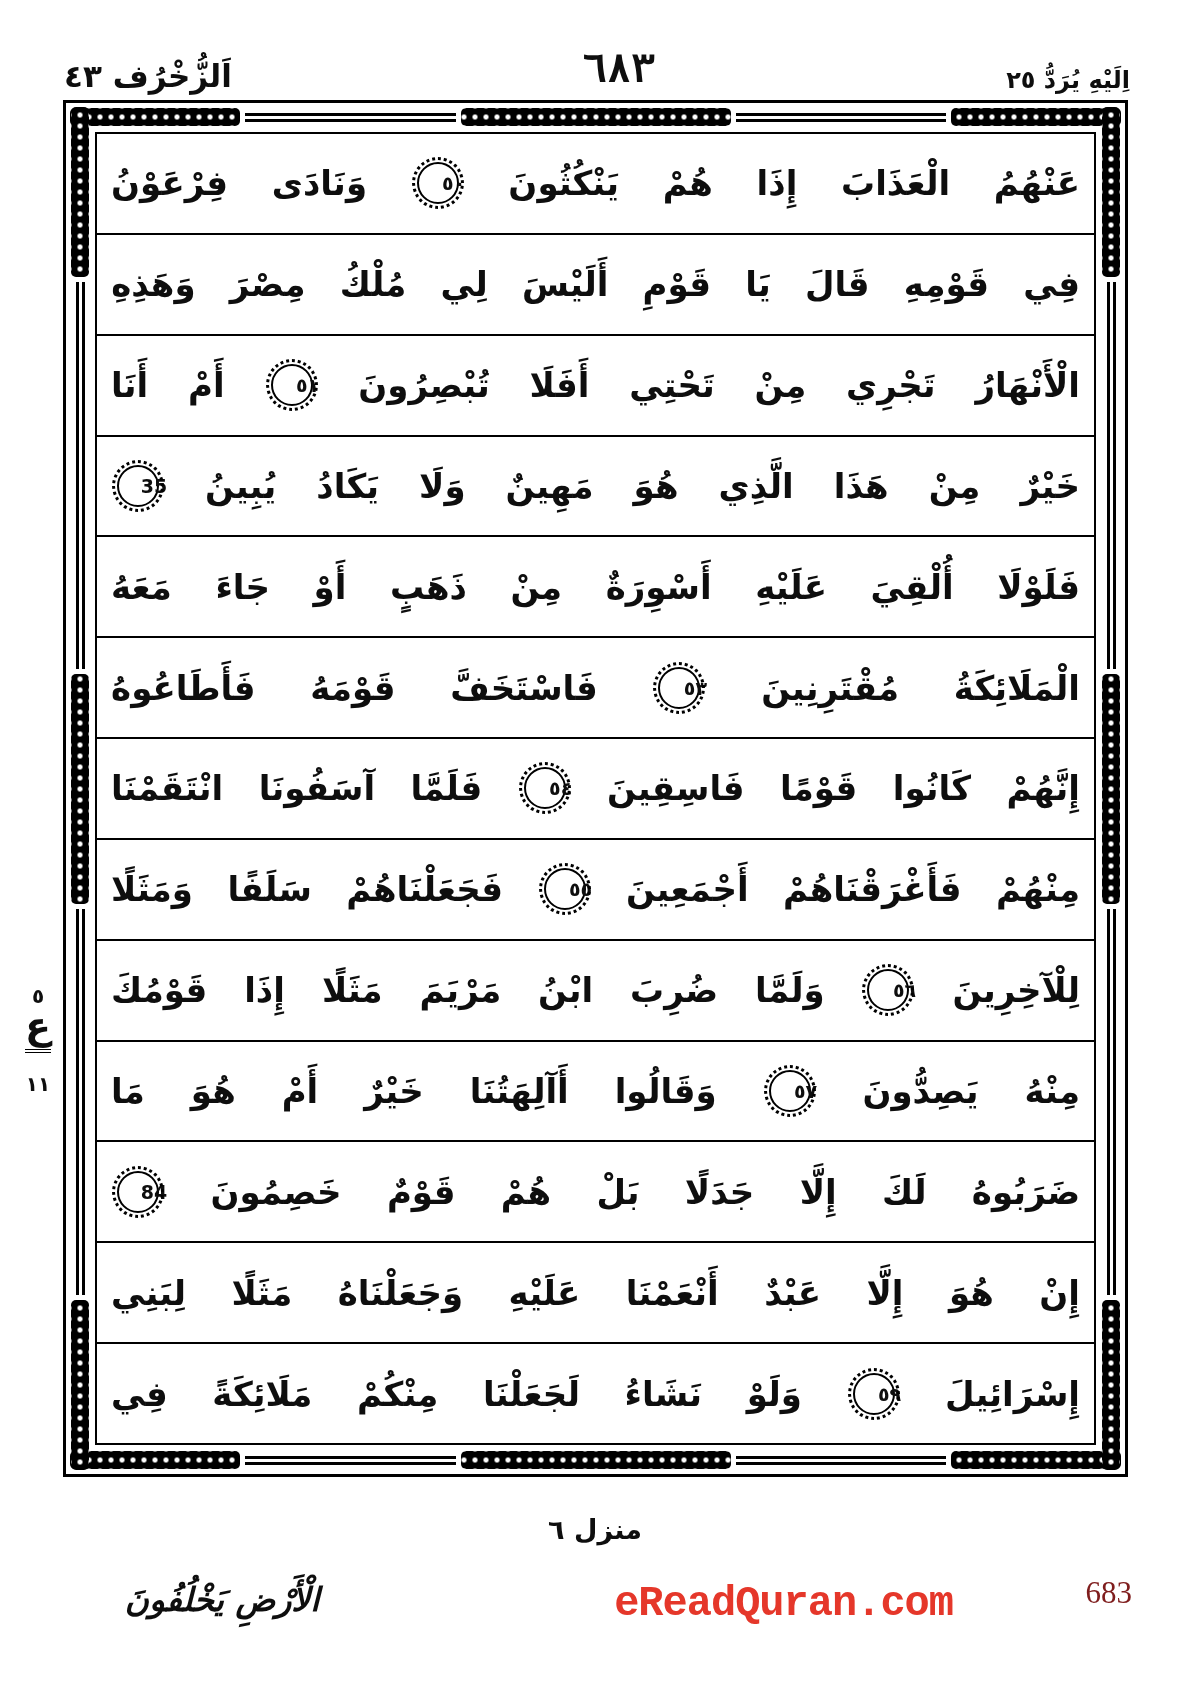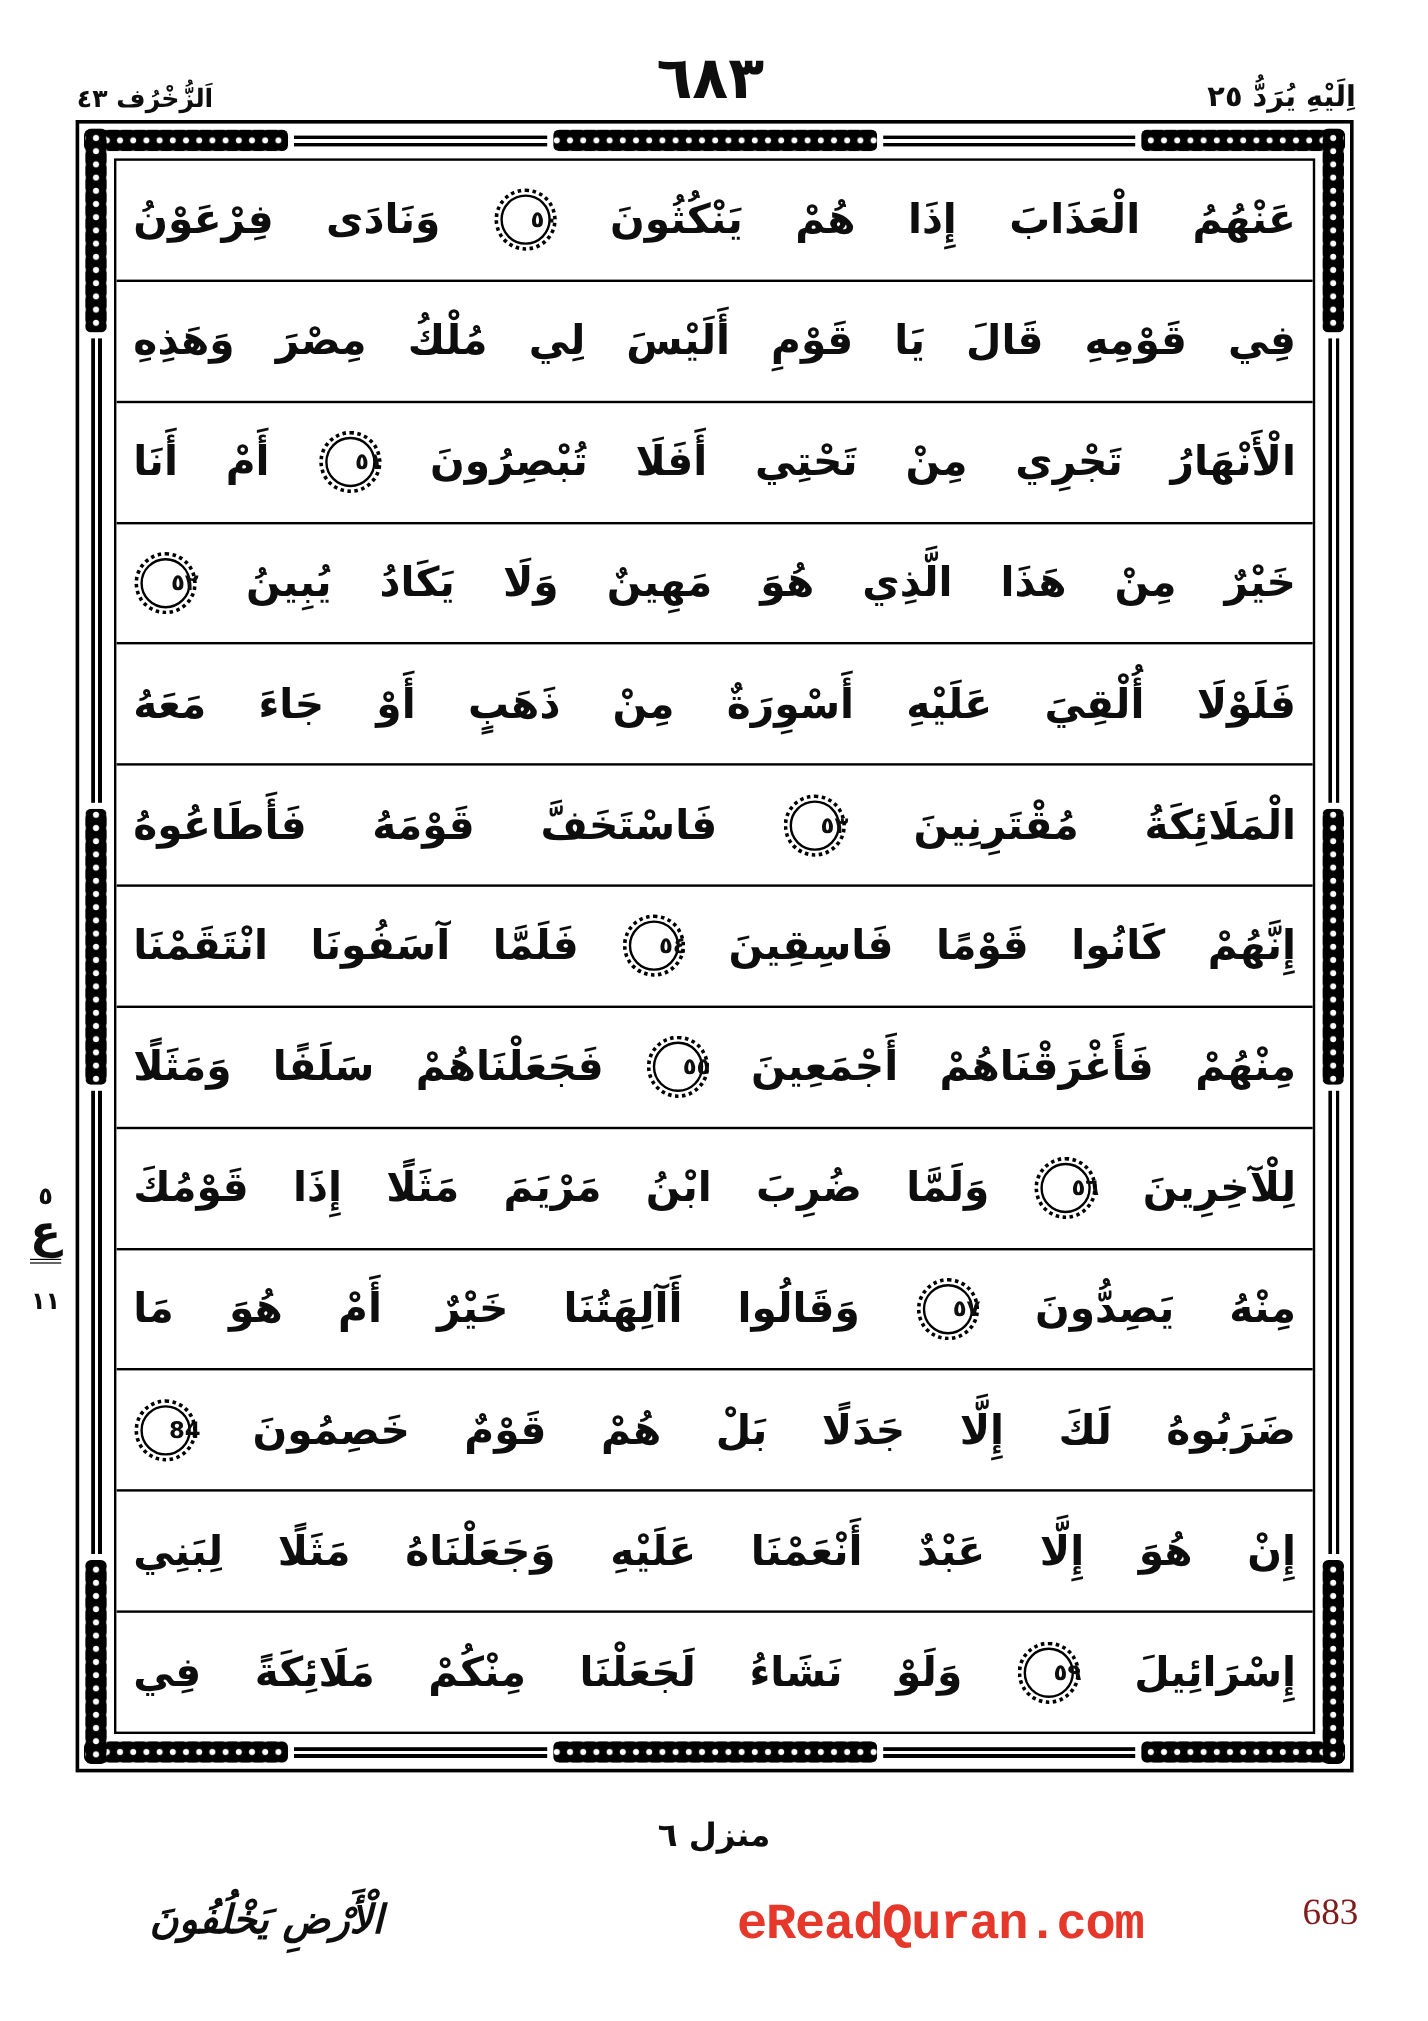--- a/index.html
+++ b/index.html
@@ -8,22 +8,22 @@
     background:#ffffff;color:var(--ink,#0e0e0e);
     font-family:"DejaVu Sans",sans-serif;
   }
   
   .runhead{
     position:absolute;top:22px;left:64px;right:60px;height:72px;
     display:flex;justify-content:space-between;align-items:flex-end;
     direction:rtl;font-weight:bold;
   }
   .runhead .juz{font-size:24px;}
-  .runhead .pagenum{font-size:49px;letter-spacing:2px;}
-  .runhead .surah{font-size:21px;}
+  .runhead .pagenum{font-size:40px;letter-spacing:2px;font-family:Liberation Mono, monospace;}
+  .runhead .surah{font-size:31px;}
 
   
   .frame{
     position:absolute;left:63px;top:100px;width:1065px;height:1377px;
     border:3px solid #000;box-sizing:border-box;background:#fff;
   }
   .band{position:absolute;display:flex;}
   .band-top{top:4px;left:4px;right:4px;height:20px;align-items:center;}
   .band-bottom{bottom:4px;left:4px;right:4px;height:20px;align-items:center;}
   .band-left{top:4px;bottom:4px;left:4px;width:20px;flex-direction:column;align-items:center;}
@@ -174,21 +174,21 @@
       <div class="line">
         <span class="word">خَيْرٌ</span>
         <span class="word">مِنْ</span>
         <span class="word">هَذَا</span>
         <span class="word">الَّذِي</span>
         <span class="word">هُوَ</span>
         <span class="word">مَهِينٌ</span>
         <span class="word">وَلَا</span>
         <span class="word">يَكَادُ</span>
         <span class="word">يُبِينُ</span>
-        <span class="verse-badge">٥٢</span>
+        <span class="verse-badge">35</span>
       </div>
       <div class="line">
         <span class="word">فَلَوْلَا</span>
         <span class="word">أُلْقِيَ</span>
         <span class="word">عَلَيْهِ</span>
         <span class="word">أَسْوِرَةٌ</span>
         <span class="word">مِنْ</span>
         <span class="word">ذَهَبٍ</span>
         <span class="word">أَوْ</span>
         <span class="word">جَاءَ</span>

